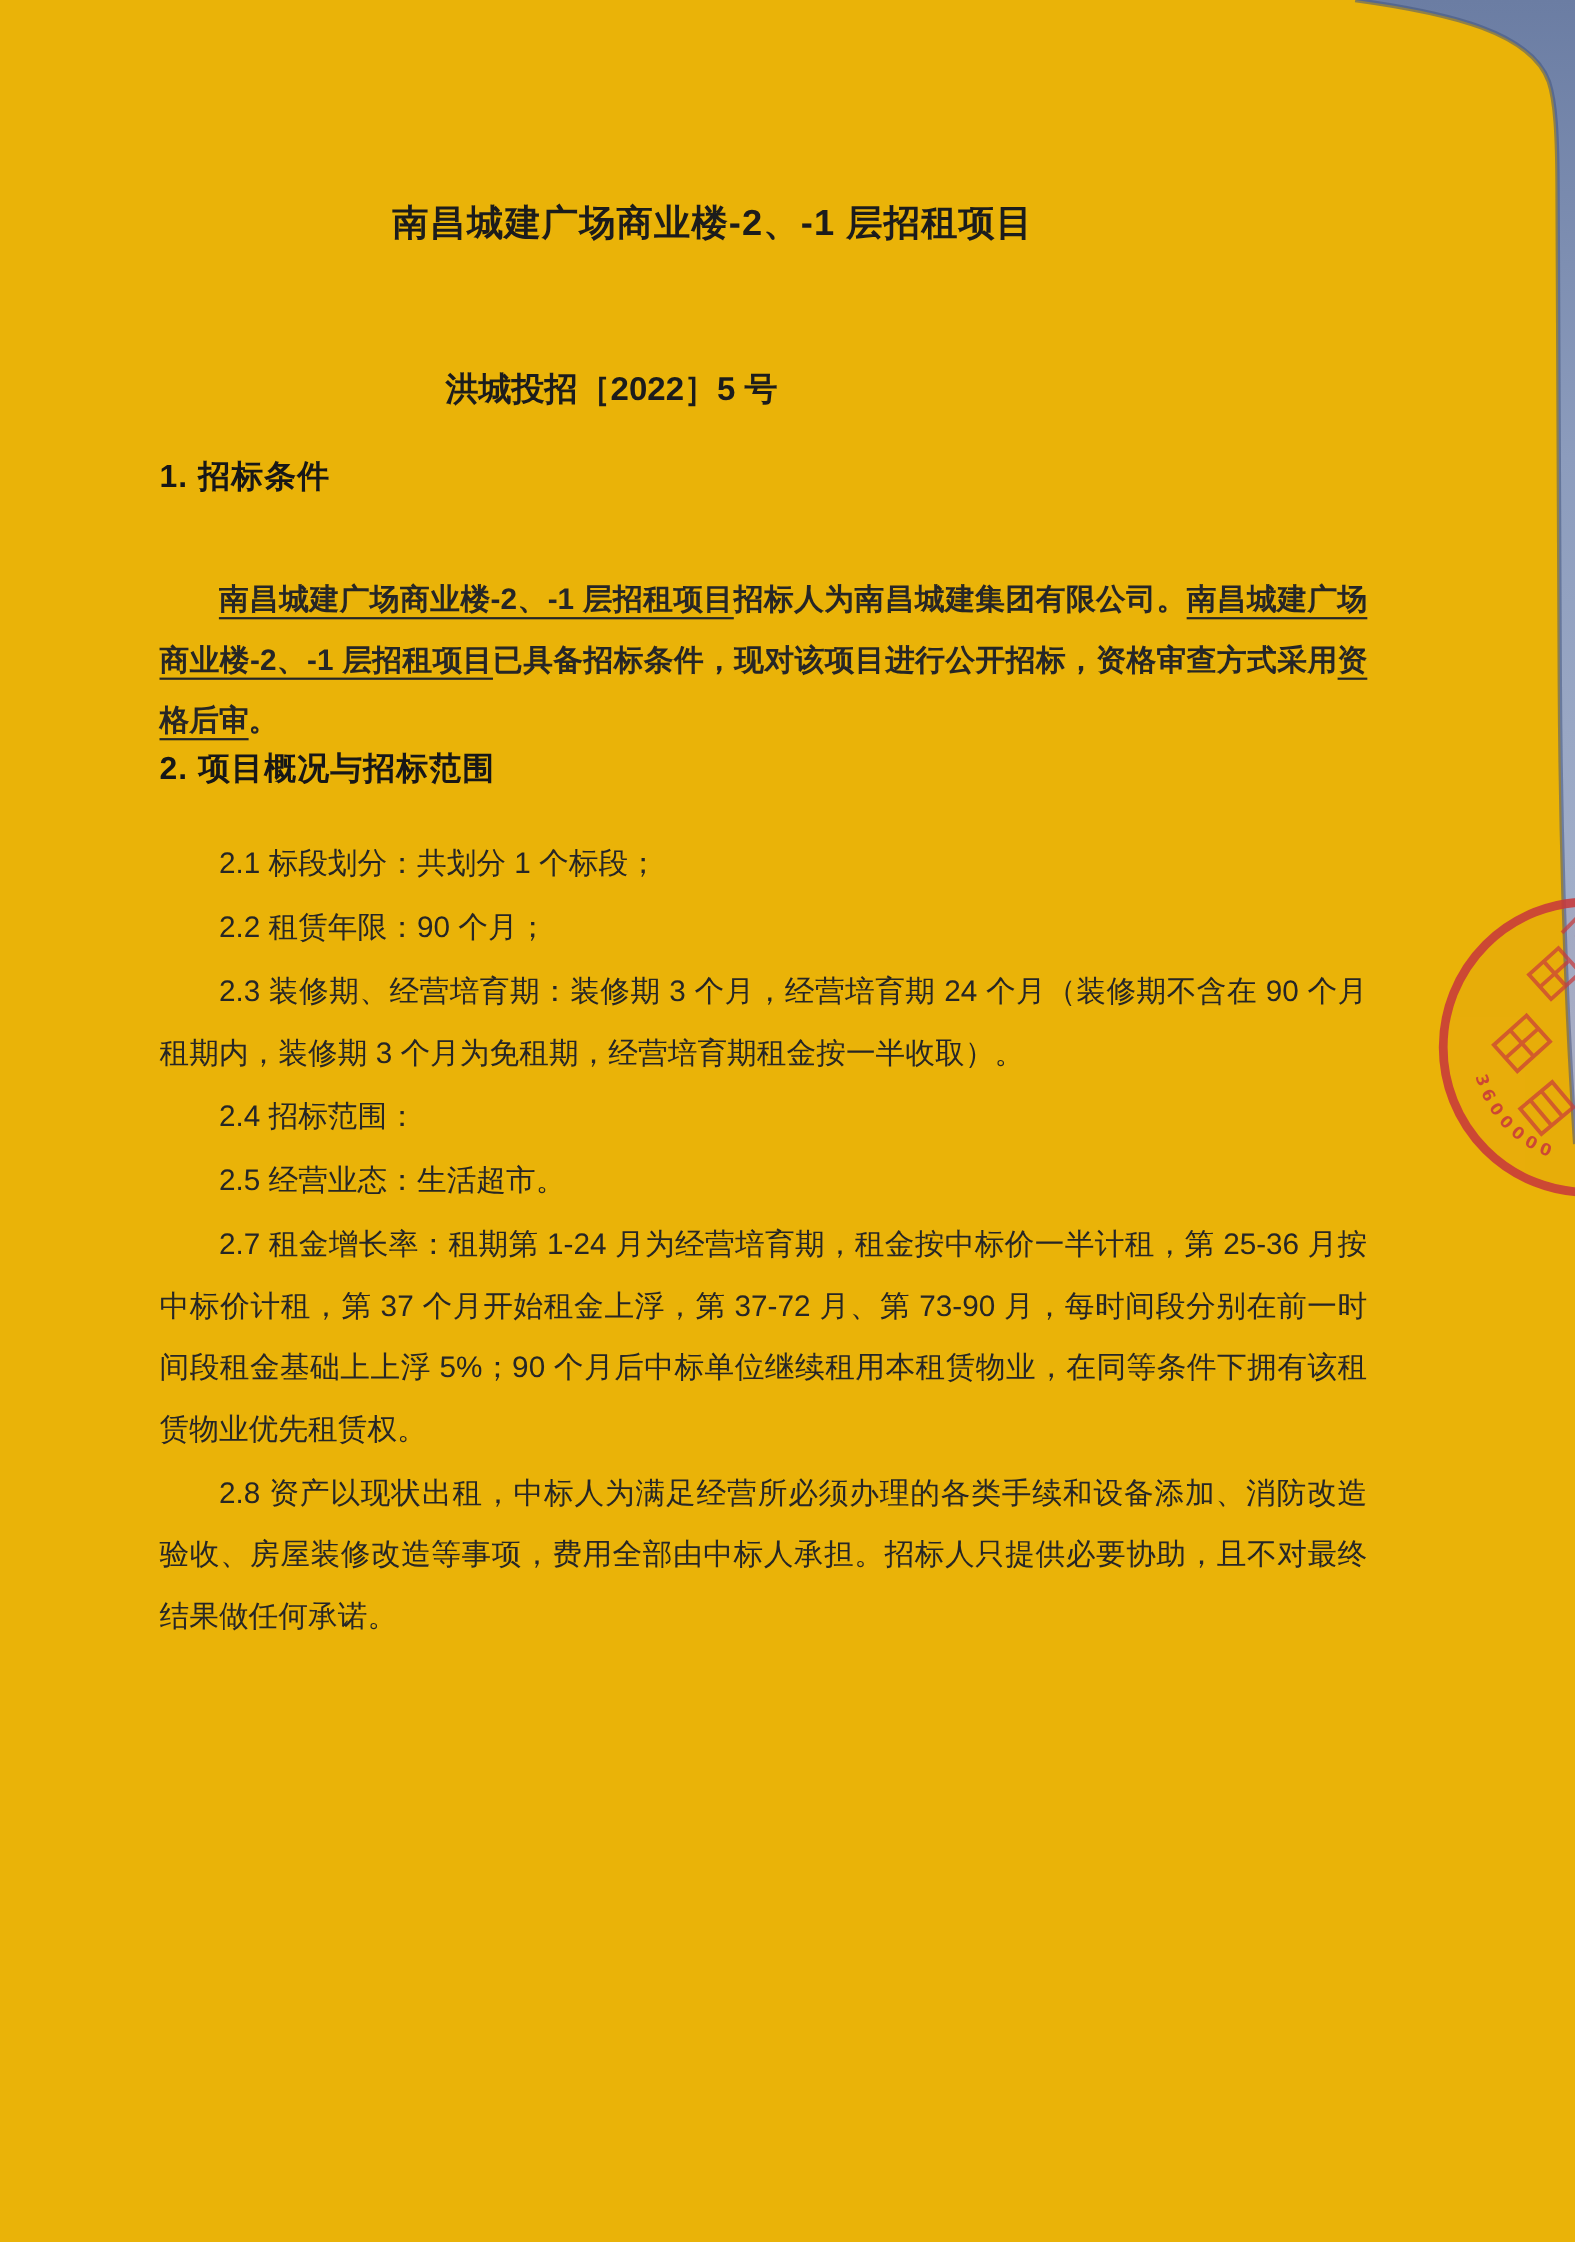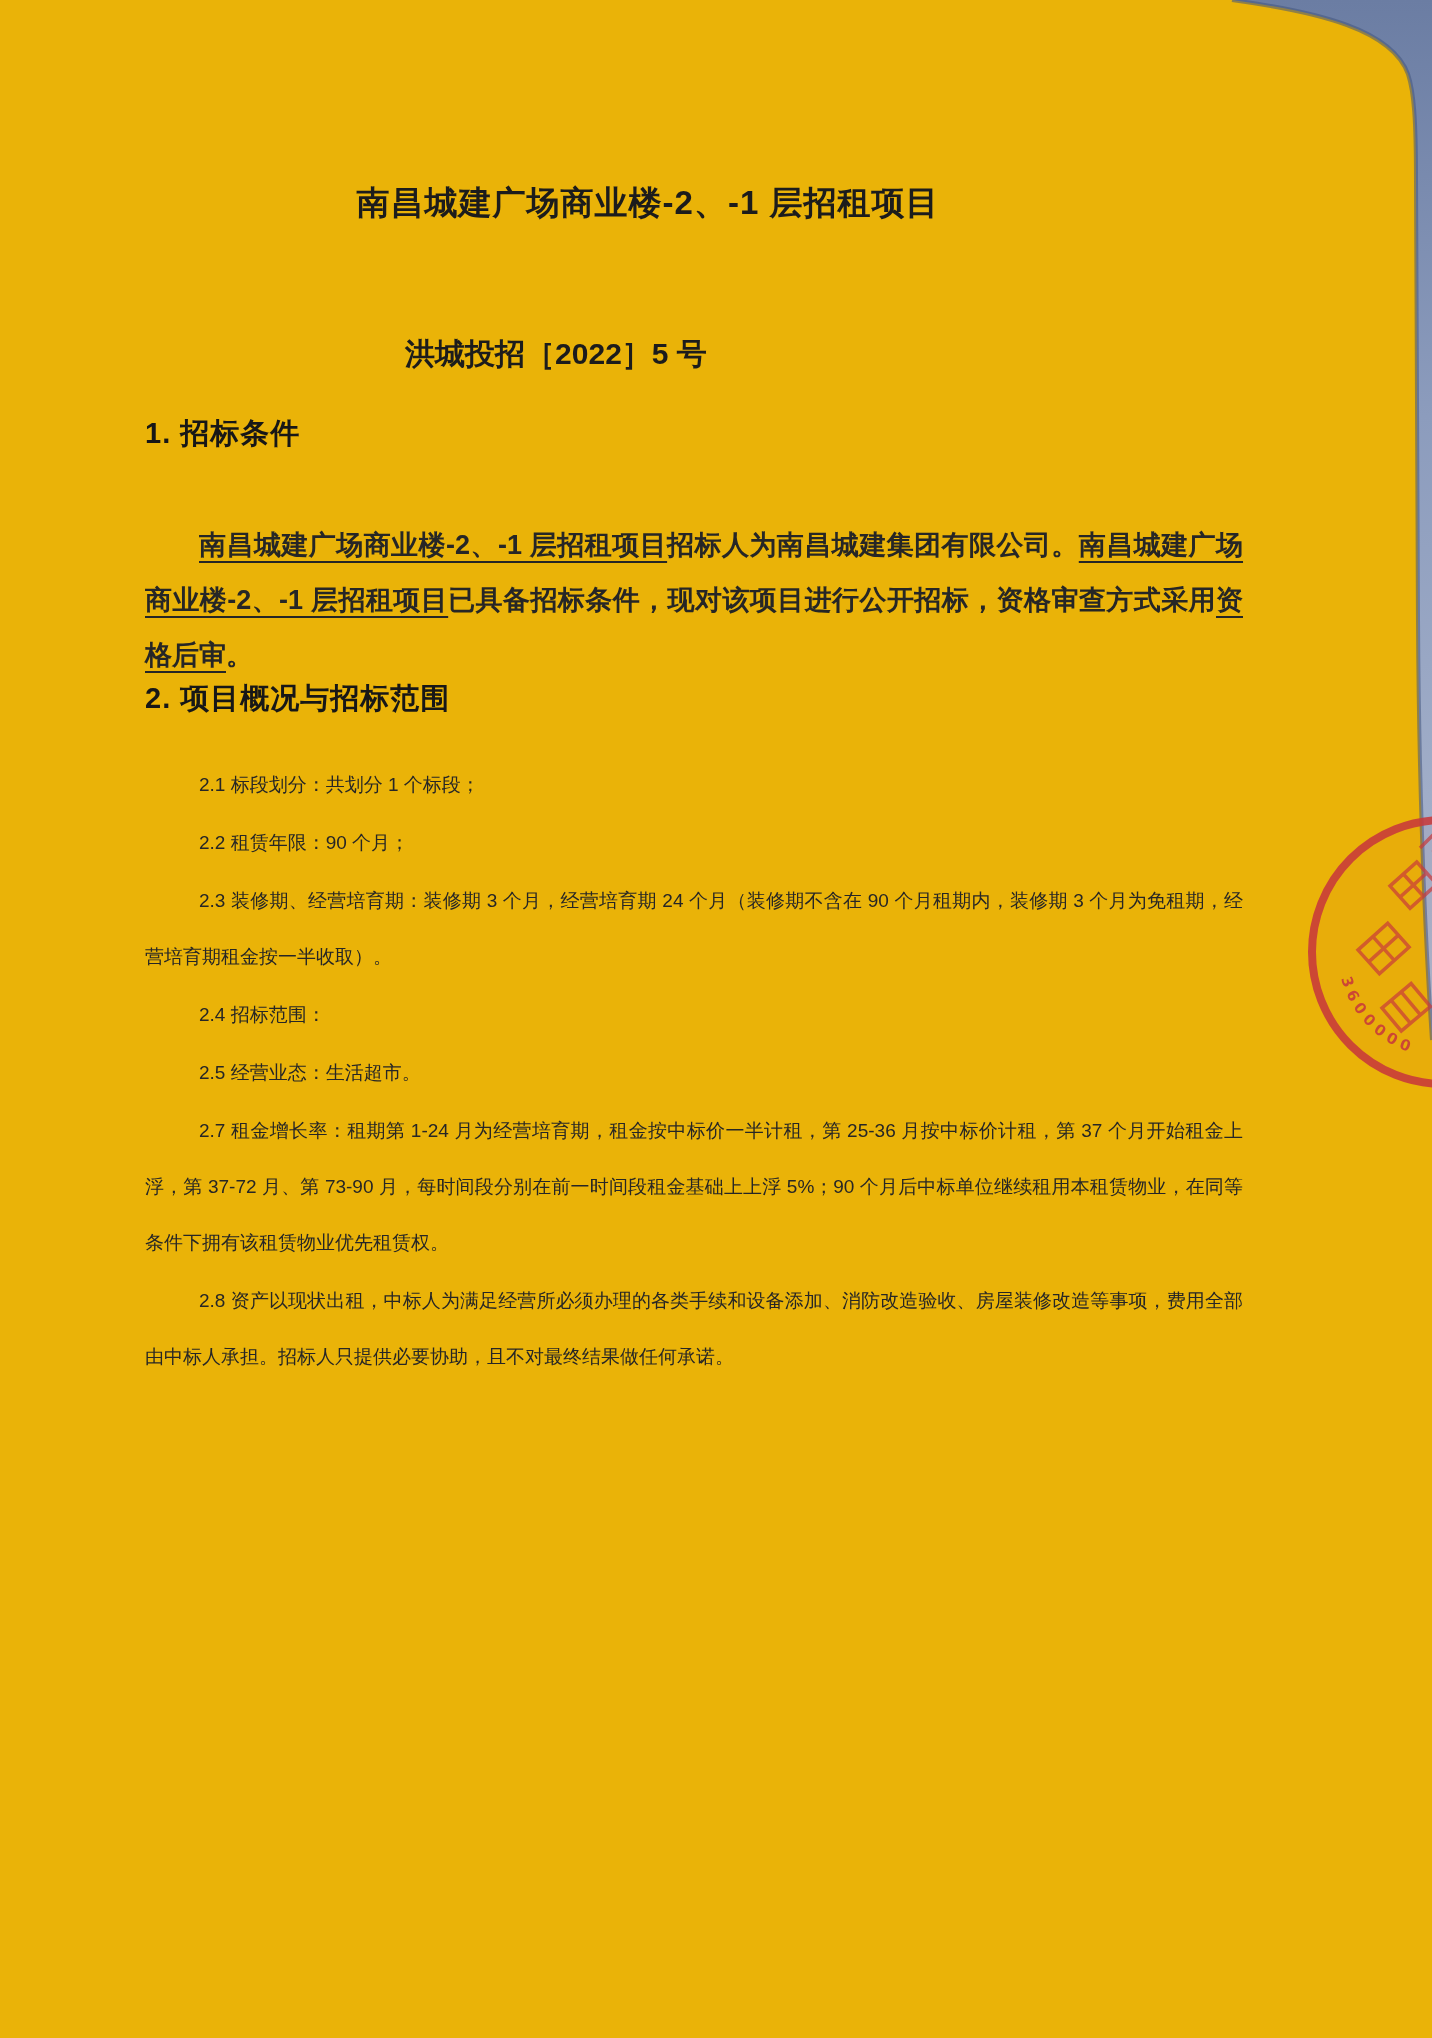--- a/index.html
+++ b/index.html
@@ -40,21 +40,21 @@
   }
   .para-1 .u{
     text-decoration:underline;
     text-underline-offset:7px;
     text-decoration-thickness:2px;
   }
   .items{
     position:absolute;top:757px;left:145px;width:1098px;
   }
   .item{
-    font-size:19px;line-height:56px;margin-bottom:2px;
+    font-size:27px;line-height:56px;margin-bottom:2px;
     text-align:justify;text-indent:54px;color:#262626;
   }
   .edge-svg{position:absolute;top:0;left:0;width:1432px;height:2038px;pointer-events:none;}
   .seal-svg{position:absolute;top:800px;right:0;width:160px;height:320px;}
 </style>
 </head>
 <body>
 
 <div class="page">
 

